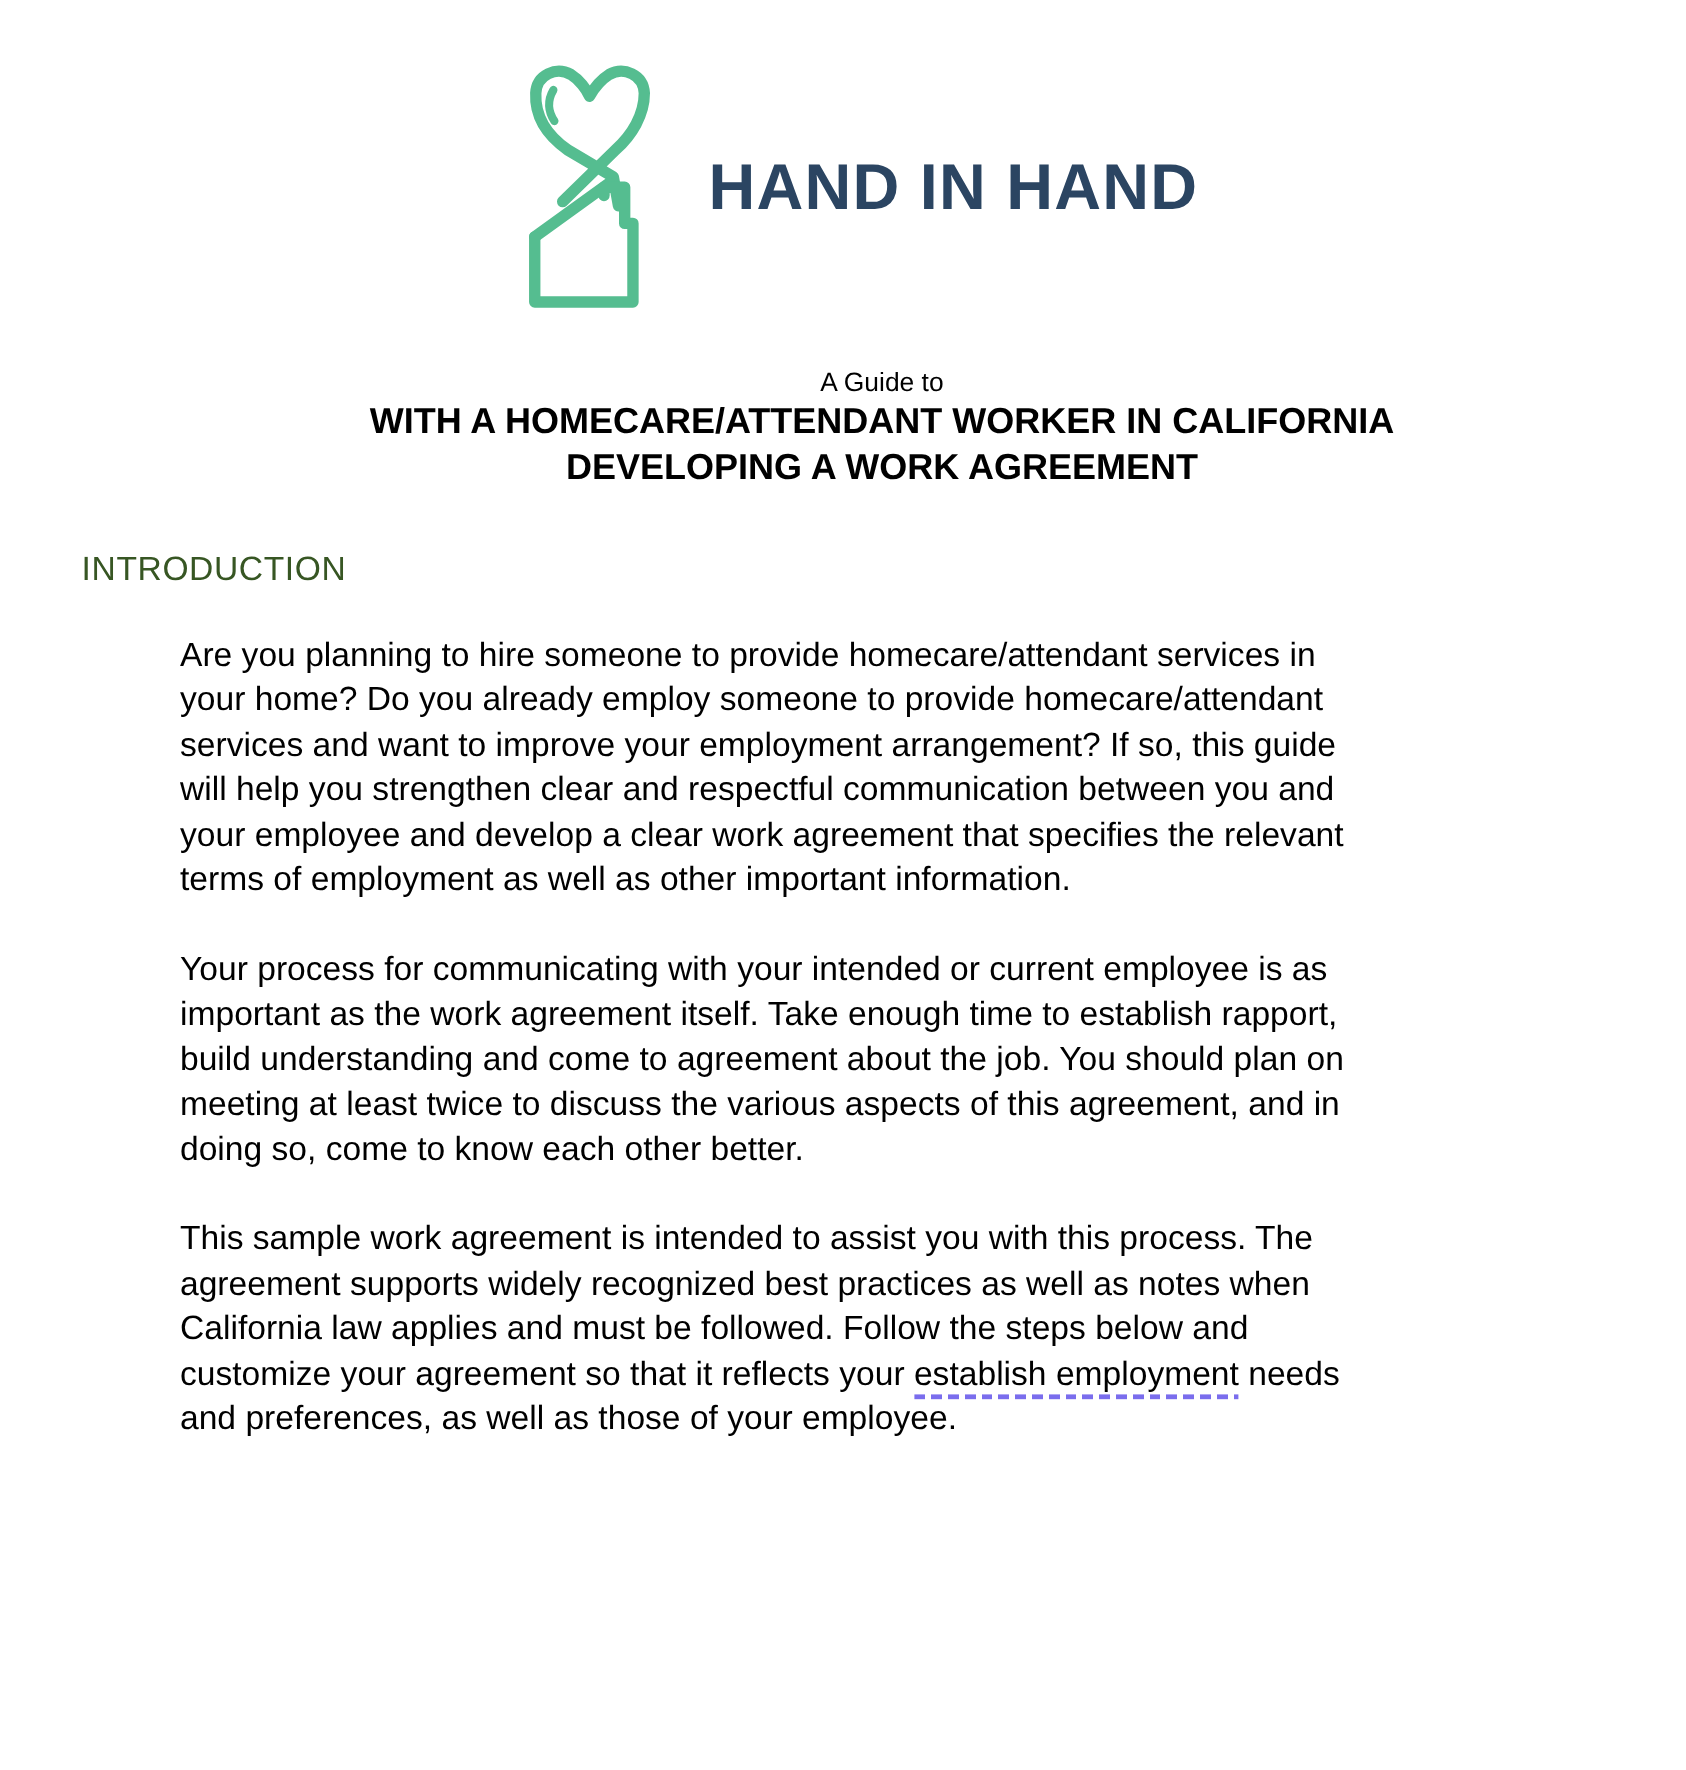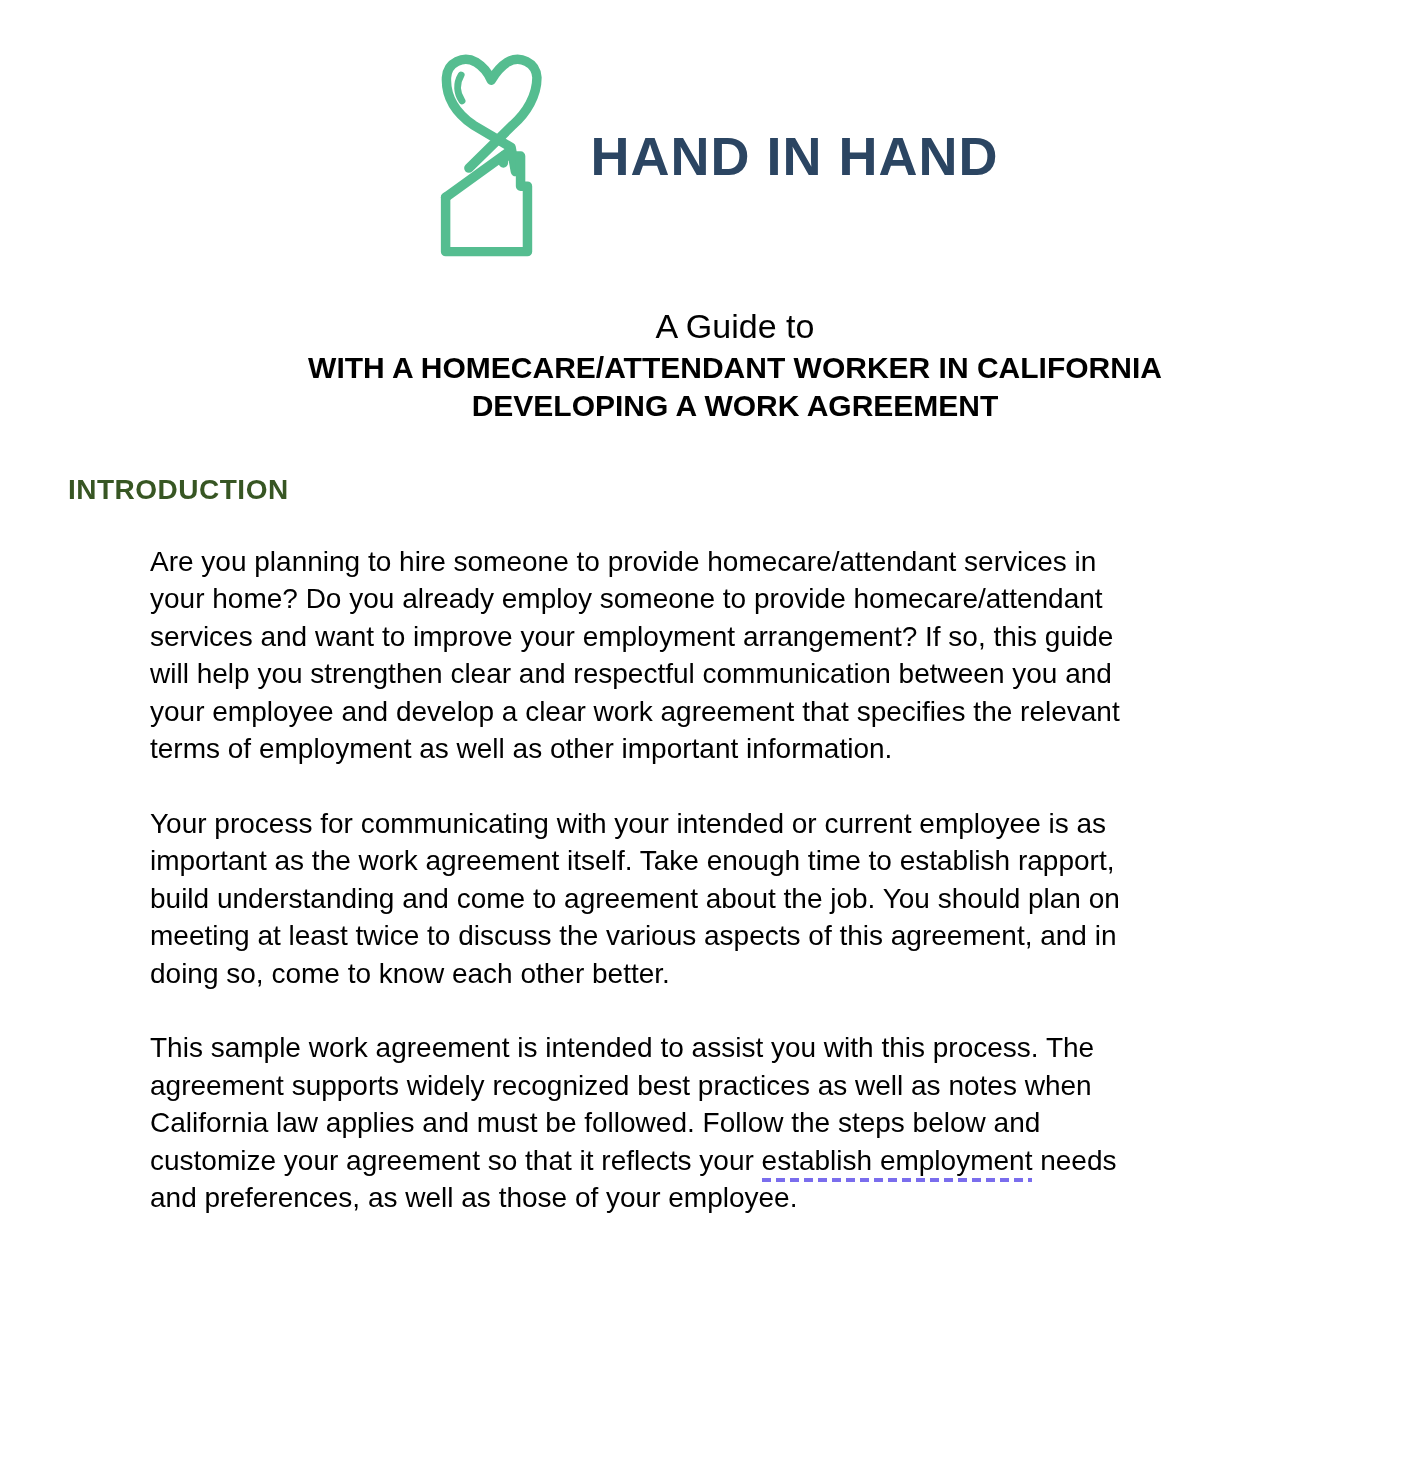--- a/index.html
+++ b/index.html
@@ -49,36 +49,36 @@
   }
   .brand-tagline:first-of-type { margin-top: 14px; }
 
   
   .title-block {
     text-align: center;
     margin-top: 32px;
     margin-left: 65px;
   }
   .title-guide {
-    font-size: 34px;
+    font-size: 22px;
     font-weight: normal;
     line-height: 1.32;
   }
   .title-main {
     font-size: 30px;
     font-weight: bold;
     line-height: 1.28;
   }
 
   
   .section-heading {
     margin-left: 68px;
     margin-top: 48px;
     font-size: 28px;
-    font-weight: bold;
+    font-weight: normal;
     color: #375623;
     letter-spacing: 0.5px;
   }
 
   .body-para {
     margin-left: 150px;
     margin-right: 110px;
     margin-top: 37px;
     font-size: 28px;
     line-height: 37.5px;

